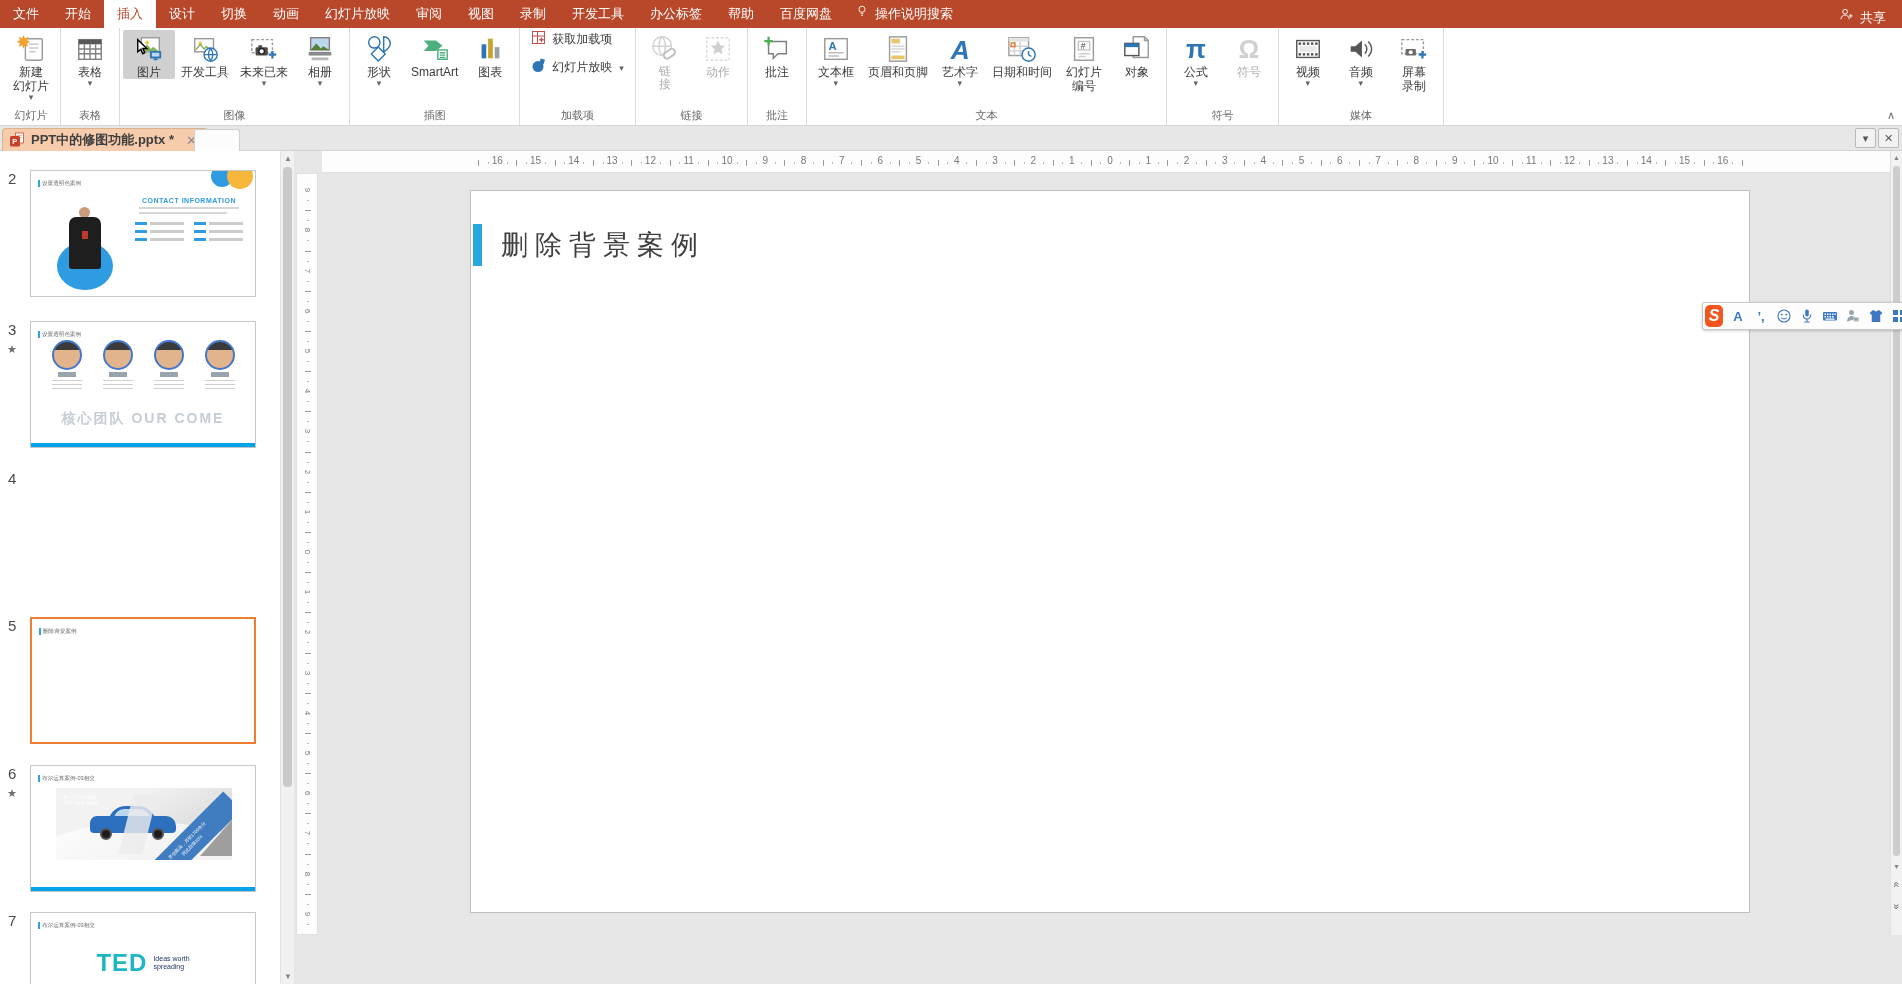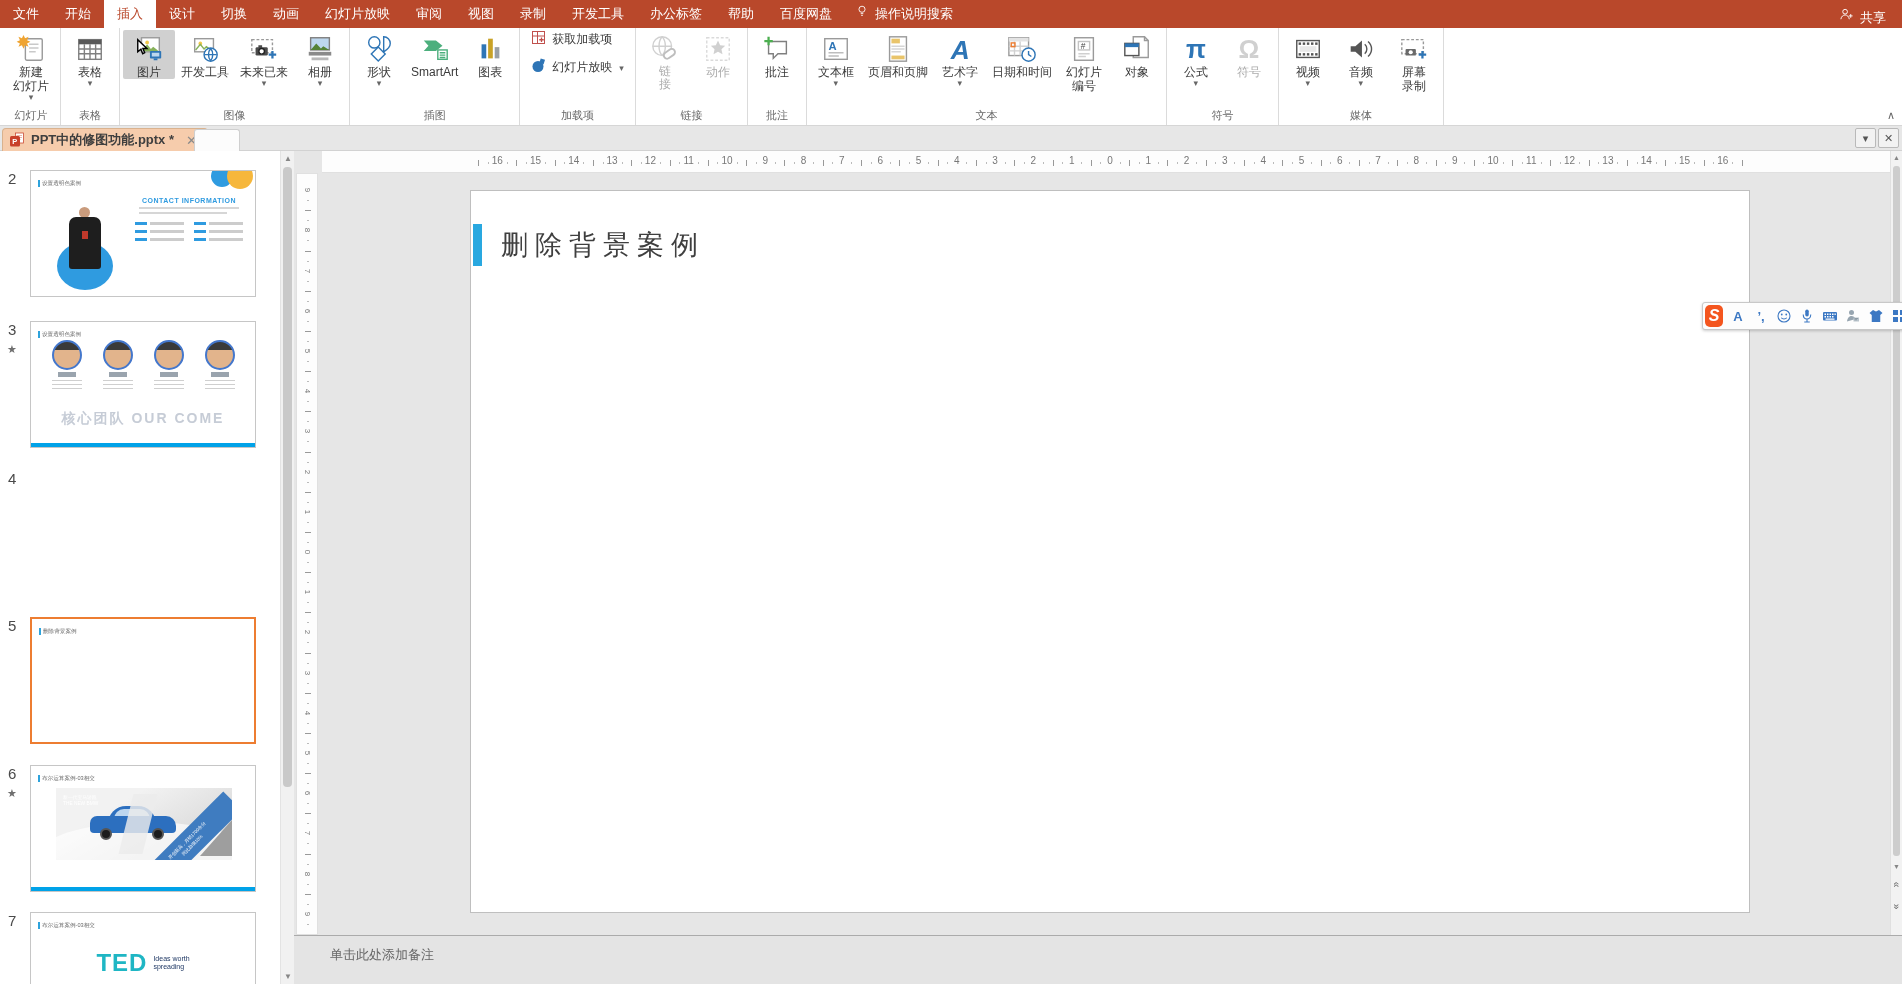--- a/index.html
+++ b/index.html
@@ -898,23 +898,20 @@
   </div>
 
   <div class="rscroll">
     <div class="arr" style="top:3px;">▲</div>
     <div class="thumb" style="top:15px;height:690px;"></div>
     <div class="arr" style="top:712px;">▼</div>
     <div class="chev" style="top:728px;"><span>«</span></div>
     <div class="chev" style="top:750px;"><span>»</span></div>
   </div>
 
-  <div class="notes">
-    <div class="ph">单击此处添加备注</div>
-  </div>
 
   <div class="ime" id="ime-bar">
     <div class="slogo">S</div>
   <div class="iico">A</div>
       <div class="iico">’,</div>
       <div class="iico">
         <svg viewBox="0 0 32 32" fill="none" stroke-width="1.5">
           <circle cx="16" cy="16" r="12" stroke="#3C78C3" stroke-width="2.2"></circle>
           <circle cx="11.5" cy="13" r="1.8" fill="#3C78C3"></circle>
           <circle cx="20.5" cy="13" r="1.8" fill="#3C78C3"></circle>

